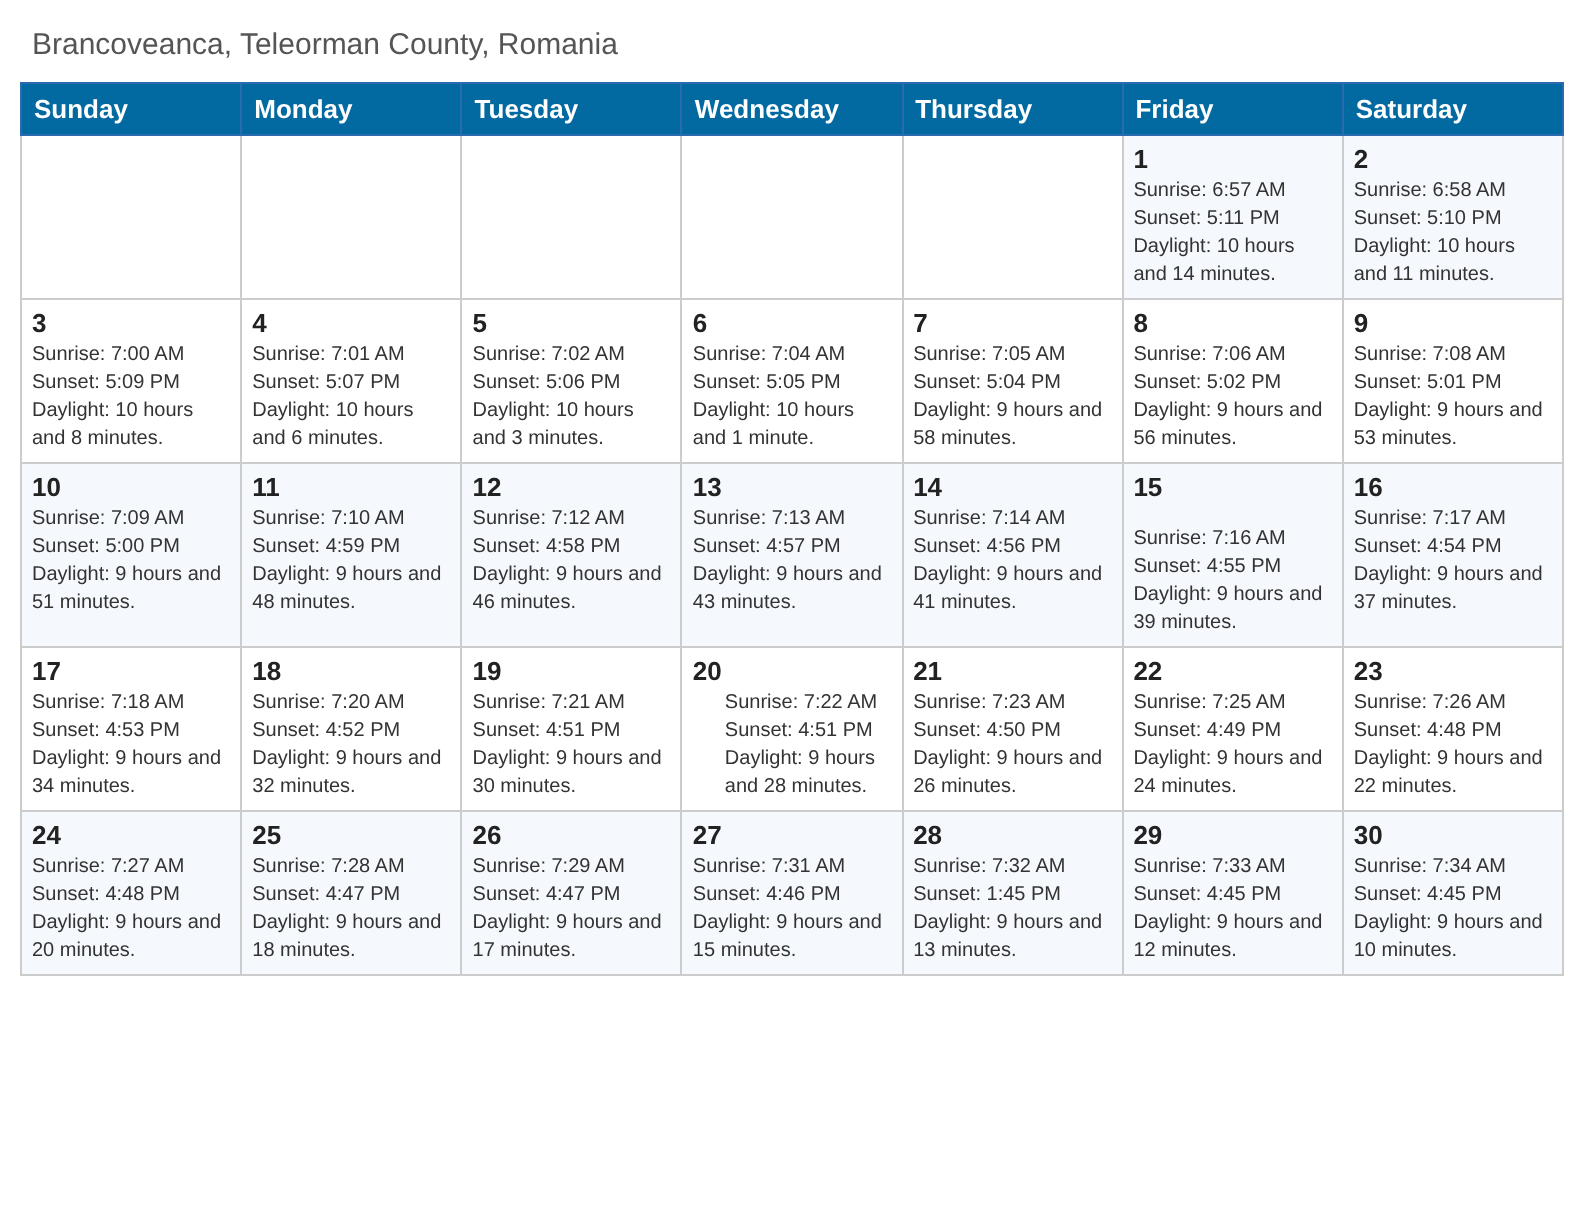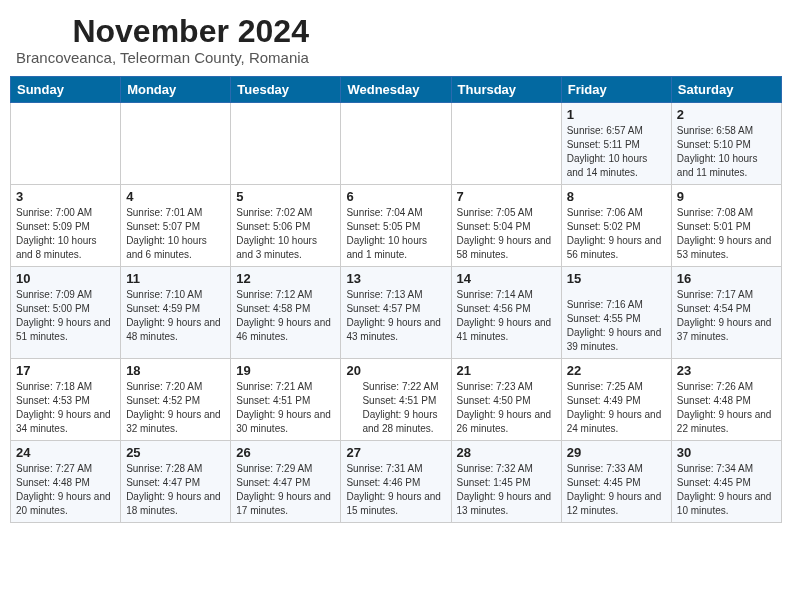--- a/index.html
+++ b/index.html
@@ -87,21 +87,20 @@
     }
     .empty-cell {
       background: #fff !important;
     }
   </style>
 </head>
 <body>
 
 <div class="header">
   <div class="title-area">
-    <h1>November 2024</h1>
     <h2>Brancoveanca, Teleorman County, Romania</h2>
   </div>
 </div>
 
 <table class="calendar">
   <thead>
     <tr>
     <th>Sunday</th>
         <th>Monday</th>
         <th>Tuesday</th>

